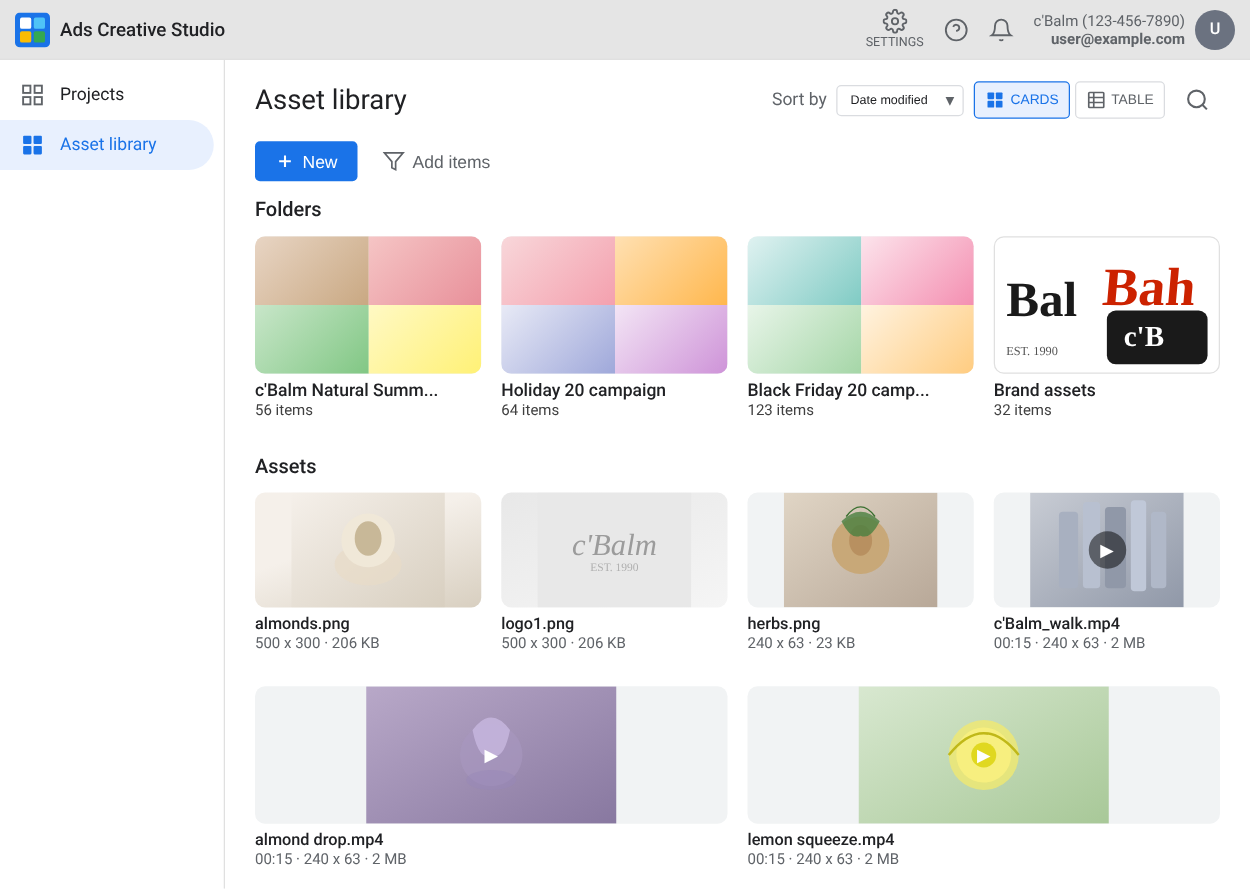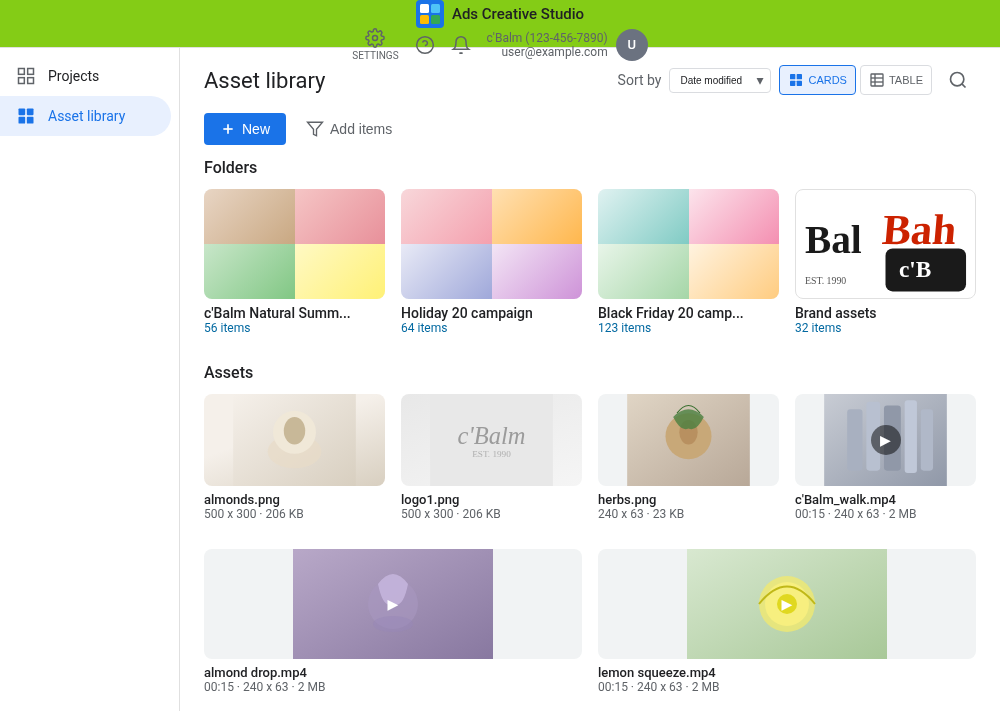--- a/index.html
+++ b/index.html
@@ -5,22 +5,21 @@
     * { box-sizing: border-box; margin: 0; padding: 0; }
     body { font-family: 'Google Sans', Roboto, Arial, sans-serif; background: #fff; color: #202124; font-size: 14px; }
 
     
     .header {
       display: flex;
       align-items: center;
       height: 48px;
       padding: 0 12px;
       border-bottom: 1px solid #e0e0e0;
-      background: #84cc16;
-      flex-direction: column;
+      background: #e5e5e5;
     }
     .header-logo {
       display: flex;
       align-items: center;
       gap: 8px;
       flex: 1;
     }
     .logo-icon {
       width: 28px;
       height: 28px;
@@ -233,21 +232,21 @@
       height: 110px;
       border-radius: 8px;
       overflow: hidden;
       display: grid;
       grid-template-columns: 1fr 1fr;
       grid-template-rows: 1fr 1fr;
       background: #f1f3f4;
       margin-bottom: 6px;
     }
     .folder-name { font-size: 14px; color: #202124; font-weight: 500; }
-    .folder-count { font-size: 12px; color: #0369a1; }
+    .folder-count { font-size: 12px; color: #404040; }
 
     
     .assets-grid {
       display: grid;
       grid-template-columns: repeat(4, 1fr);
       gap: 16px;
       margin-bottom: 28px;
     }
     .asset-card {
       cursor: pointer;
@@ -346,21 +345,21 @@
     </div>
     <div class="header-icon-btn">
       <svg viewBox="0 0 24 24" fill="none" stroke="#5f6368" stroke-width="1.8">
         <path d="M18 8A6 6 0 0 0 6 8c0 7-3 9-3 9h18s-3-2-3-9"></path>
         <path d="M13.73 21a2 2 0 0 1-3.46 0"></path>
       </svg>
     </div>
     <div class="user-info">
       <div>
         <div style="font-size:12px;color:#5f6368;text-align:right;">c'Balm (123-456-7890)</div>
-        <div style="font-size:12px;color:#5f6368;text-align:right;">user@example.com</div>
+        <div style="font-size:12px;color:#5f6368;text-align:right;font-weight:bold;">user@example.com</div>
       </div>
       <div class="avatar">U</div>
     </div>
   </div>
 </header>
 
 <div class="app-body">
 
   <nav class="sidebar">
     <div class="sidebar-item">

